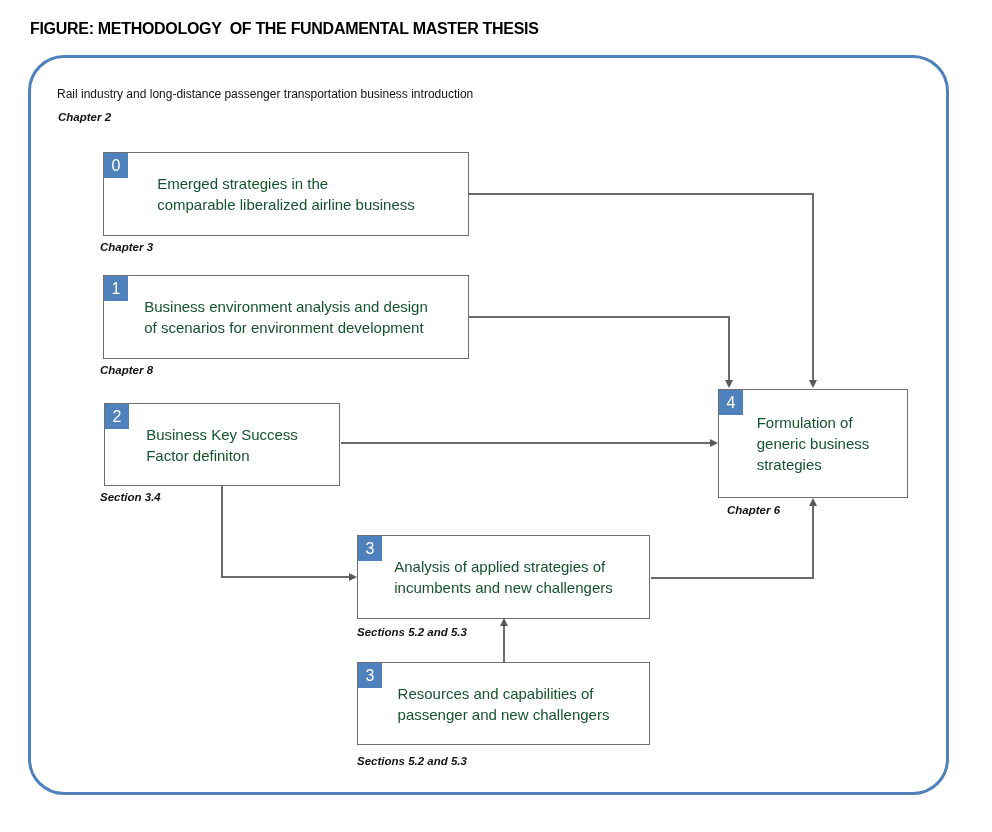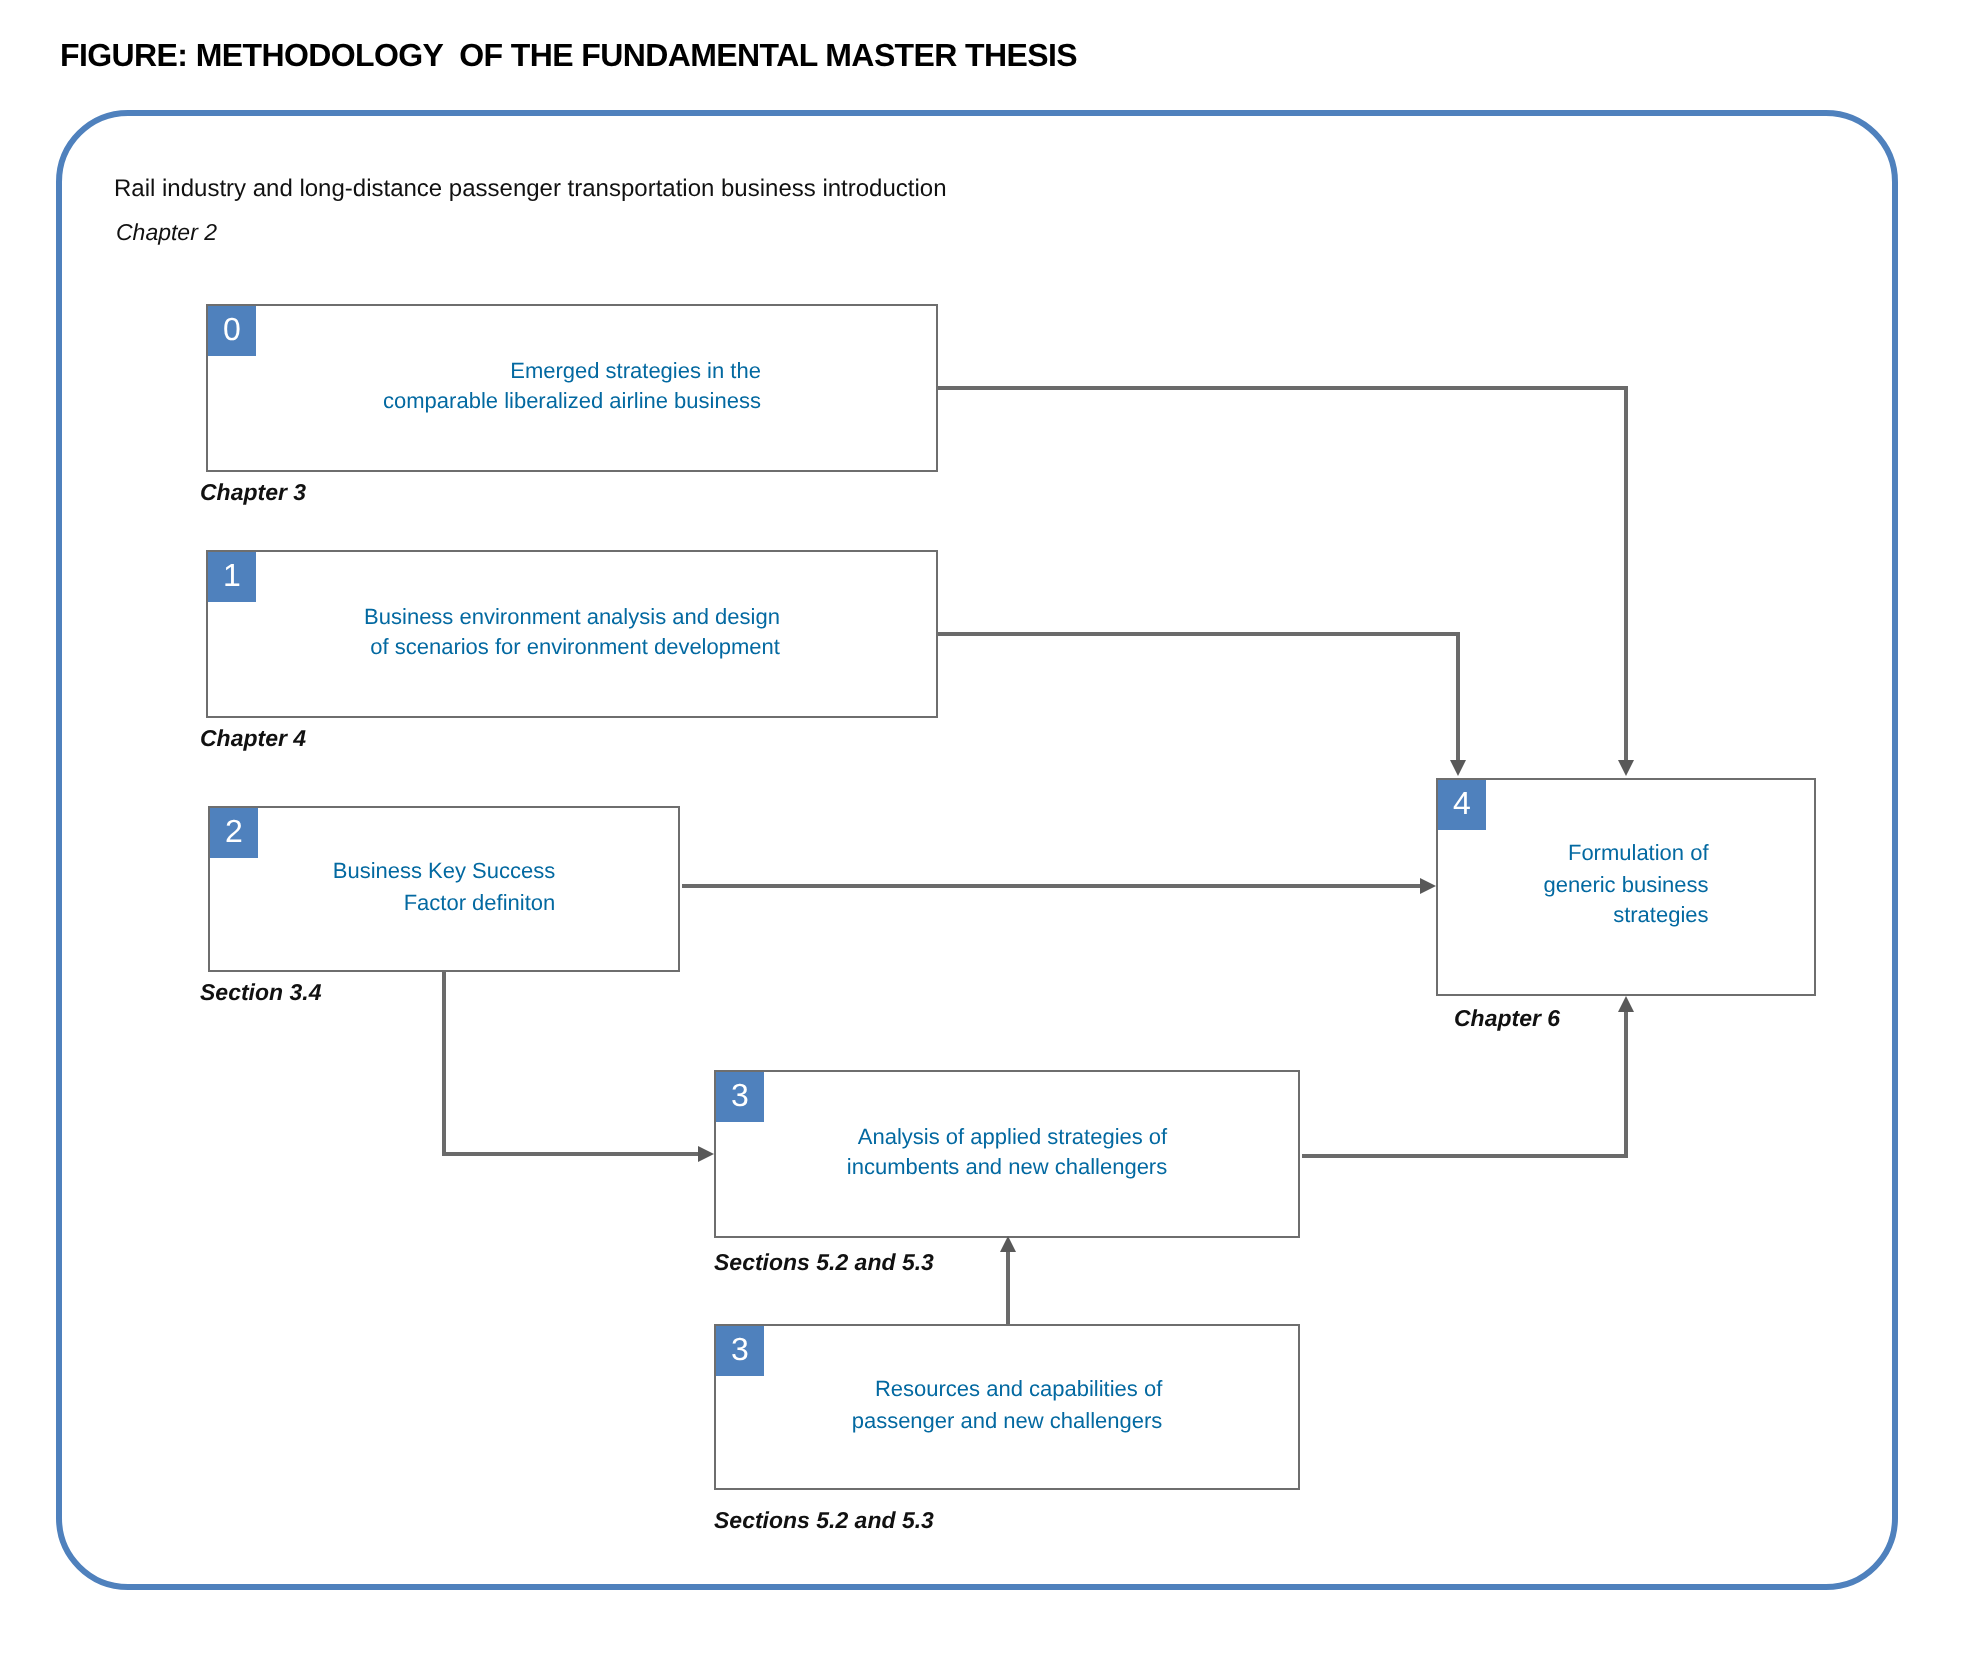--- a/index.html
+++ b/index.html
@@ -9,26 +9,26 @@
 
   .title{position:absolute;left:30px;top:20px;margin:0;
          font-size:16px;font-weight:bold;color:#000;
          letter-spacing:-0.3px;white-space:pre;}
 
   .container{position:absolute;left:28px;top:55px;width:921px;height:740px;
              border:3px solid #4F81BD;border-radius:36px;box-sizing:border-box;}
 
   .heading{position:absolute;left:57px;top:87px;font-size:12px;color:#111;}
   .heading-caption{position:absolute;left:58px;top:111px;font-size:11.5px;
-                   font-style:italic;color:#111;}
+                   font-style:italic;color:#111;font-weight:bold;}
 
   .node{position:absolute;box-sizing:border-box;border:1px solid #6e6e6e;
         background:#ffffff;display:flex;align-items:center;justify-content:center;}
-  .node-label{font-size:11px;line-height:1.4;text-align:right;
-              white-space:pre-line;color:#0369a1;}
+  .node-label{font-size:15px;line-height:1.4;text-align:left;
+              white-space:pre-line;color:#14532d;}
   .badge{position:absolute;left:0;top:0;width:24px;height:25px;
          background:#4F81BD;color:#ffffff;font-size:16px;line-height:25px;
          text-align:center;}
 
   .caption{position:absolute;font-size:11.5px;font-style:italic;color:#111;font-weight:bold;}
 
   #box-airline    {left:103px;top:152px;width:366px;height:84px;}
   #box-environment{left:103px;top:275px;width:366px;height:84px;}
   #box-ksf        {left:104px;top:403px;width:236px;height:83px;}
   #box-formulation{left:718px;top:389px;width:190px;height:109px;}
@@ -83,21 +83,21 @@
     <div class="node-label">Emerged strategies in the
 comparable liberalized airline business</div>
   </div>
   <div class="caption" id="cap-airline">Chapter 3</div>
 
   <div class="node" id="box-environment">
     <span class="badge">1</span>
     <div class="node-label">Business environment analysis and design
 of scenarios for environment development</div>
   </div>
-  <div class="caption" id="cap-environment">Chapter 4</div>
+  <div class="caption" id="cap-environment">Chapter 8</div>
 
   <div class="node" id="box-ksf">
     <span class="badge">2</span>
     <div class="node-label">Business Key Success
 Factor definiton</div>
   </div>
   <div class="caption" id="cap-ksf">Section 3.4</div>
 
   <div class="node" id="box-formulation">
     <span class="badge">4</span>

